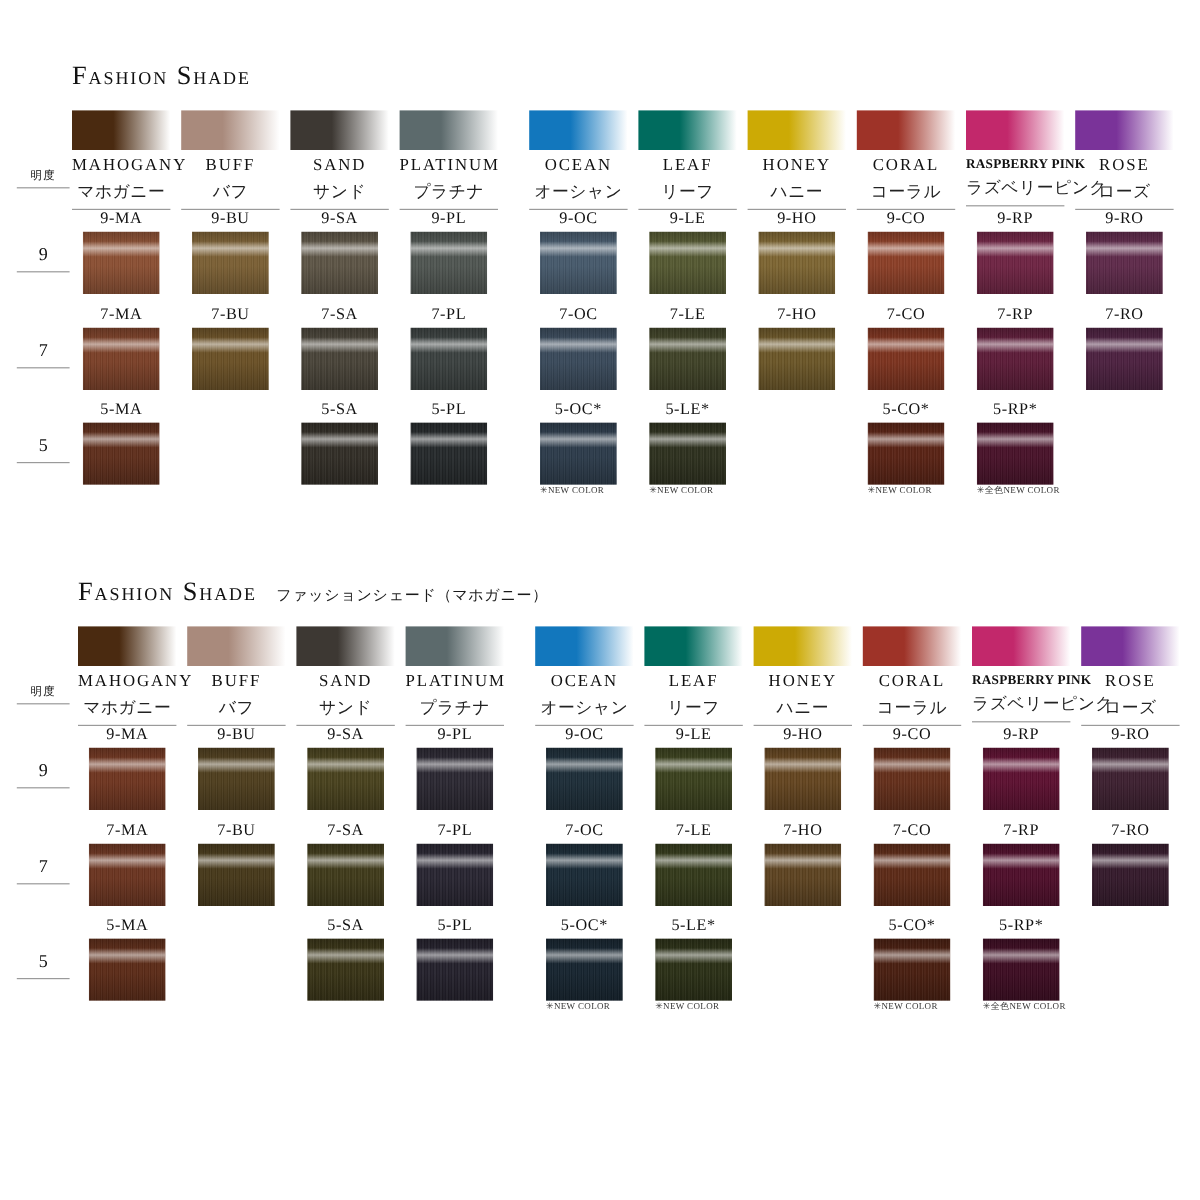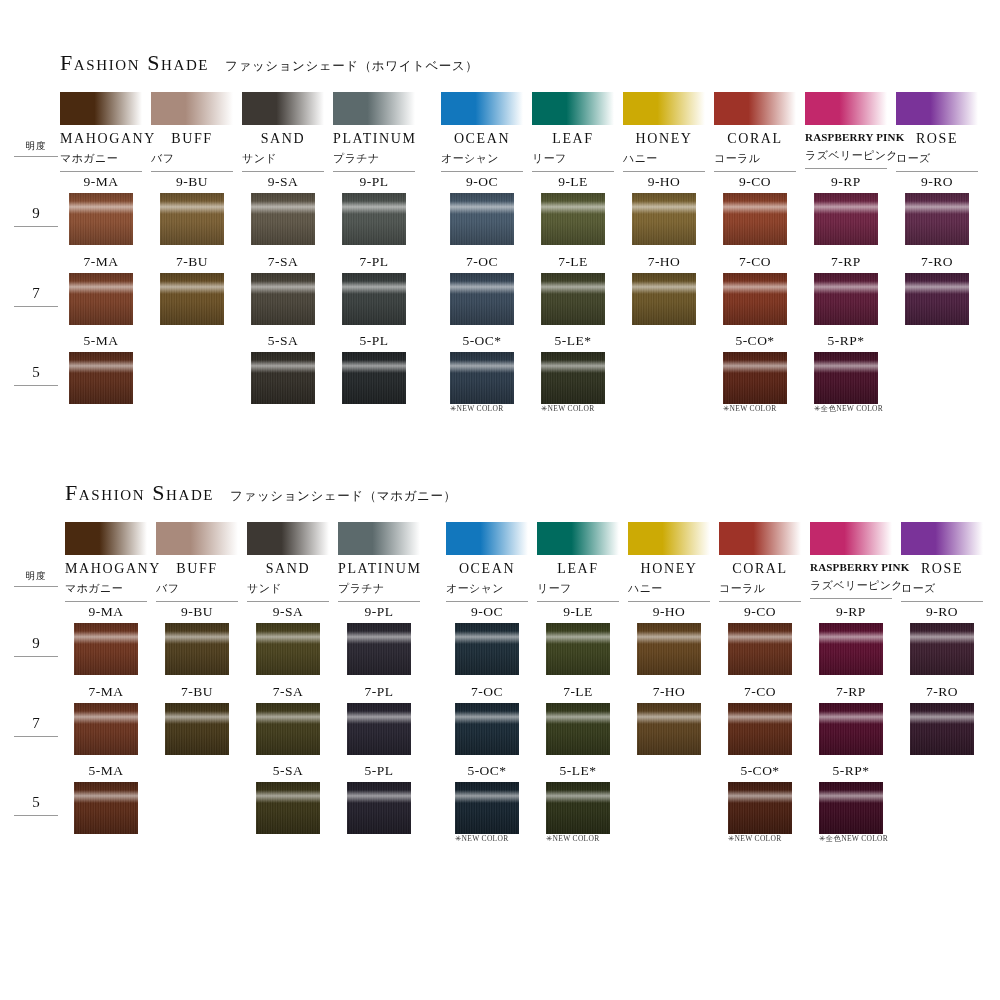--- a/index.html
+++ b/index.html
@@ -46,23 +46,23 @@
   .col{position:absolute;width:82px;}
   .grad{height:33px;width:82px;}
   .col-name{
     text-align:center;margin-top:7px;
     font-family:"Liberation Serif", serif;
     font-size:14px;letter-spacing:1.6px;color:#111;white-space:nowrap;
     line-height:1;
   }
   .col-name.tight{font-size:11px;letter-spacing:0.2px;font-weight:600;}
   .col-ja{
-    margin-top:5px;
+    text-align:center;margin-top:5px;
     font-family:"DejaVu Sans", sans-serif;
-    font-size:11px;letter-spacing:0.4px;color:#222;white-space:nowrap;
+    font-size:14px;letter-spacing:0.4px;color:#222;white-space:nowrap;
     padding-bottom:5px;border-bottom:1px solid #9a9a9a;
   }
 
   
   .cell{position:absolute;width:82px;text-align:center;}
   .code{
     font-family:"Liberation Serif", serif;
     font-size:13.5px;letter-spacing:0.5px;color:#111;
     margin-bottom:4px;white-space:nowrap;line-height:1;
   }
@@ -105,21 +105,20 @@
     font-family:"Liberation Serif", serif;
     font-size:7.5px;letter-spacing:.3px;color:#3a3a3a;white-space:nowrap;
   }
 </style>
 </head>
 <body>
 
 <div id="chart-1" class="chart">
     <div class="title-row" style="left:60px">
       <span class="title-en">Fashion Shade</span>
-      <span class="title-ja">ファッションシェード（ホワイトベース）</span>
     </div>
     <div class="meido" style="top:140px">
       <div class="meido-label">明度</div>
     </div>
     <div class="meido-num" style="top:205px">9</div>
     <div class="meido-num" style="top:285px">7</div>
     <div class="meido-num" style="top:364px">5</div>
     <div class="col" style="left:60px;top:92px">
       <div class="grad" style="background:linear-gradient(to right,#4a2a10 0%,#4a2a10 42%,#ffffff 100%)"></div>
       <div class="col-name">MAHOGANY</div>

